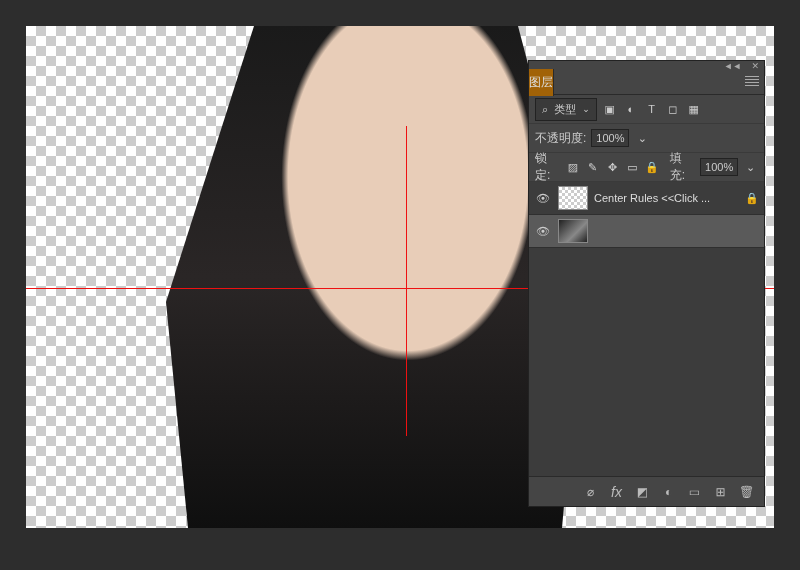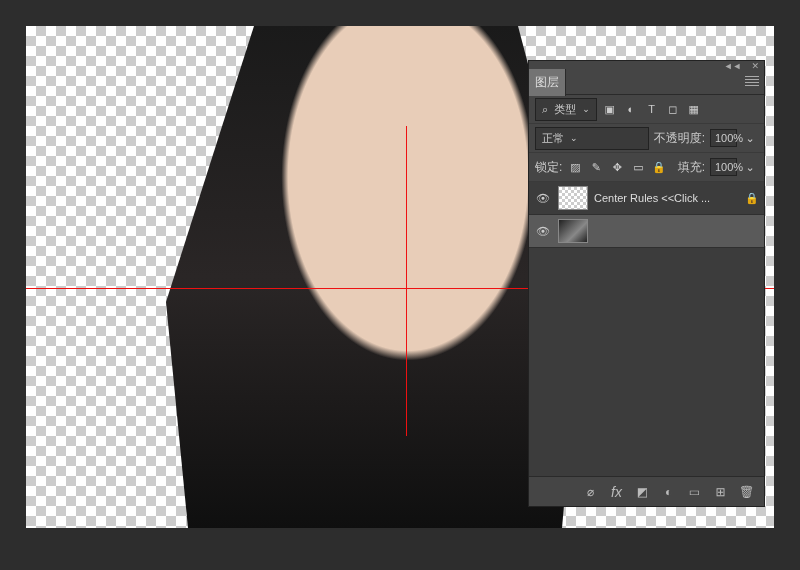--- a/index.html
+++ b/index.html
@@ -54,22 +54,22 @@
     .topbar-icon {
       font-size: 9px; color: #aaa; cursor: pointer;
     }
     .panel-tabs {
       height: 24px;
       display: flex; align-items: center;
       border-bottom: 1px solid #2a2a2a;
       position: relative;
     }
     .tab {
-      padding: 5px 6px;
-      background: #737373;
+      padding: 5px 0;
+      background: #a16207;
       font-size: 12px; color: #ddd;
       border-right: 1px solid #2a2a2a;
     }
     .tab-menu {
       position: absolute; right: 5px; top: 5px;
       width: 14px; height: 10px;
       display: flex; flex-direction: column;
       justify-content: space-between;
       cursor: pointer;
     }
@@ -95,21 +95,21 @@
     .row-icon {
       width: 16px; height: 16px;
       display: flex; align-items: center; justify-content: center;
       color: #ccc;
       cursor: pointer;
     }
     .row-label { font-size: 12px; color: #ccc; }
     .value-input {
       background: #3a3a3a; border: 1px solid #222;
       padding: 2px 4px; font-size: 11px; color: #ccc;
-      width: 27px; text-align: right;
+      width: 38px; text-align: right;
     }
     .layer-list {
       flex: 1; background: #3c3c3c;
       overflow: auto;
     }
     .layer-item {
       height: 33px;
       display: flex; align-items: center;
       border-bottom: 1px solid #2f2f2f;
       padding: 0 5px; gap: 6px;
@@ -176,23 +176,20 @@
       <span>类型</span>
     </div>
     <span class="row-icon">▣</span>
     <span class="row-icon">◐</span>
     <span class="row-icon">T</span>
     <span class="row-icon">◻</span>
     <span class="row-icon">▦</span>
   </div>
 
   <div class="panel-row">
-    <div class="dropdown" style="flex:1">
-      <span>正常</span>
-    </div>
     <span class="row-label">不透明度:</span>
     <span class="value-input">100%</span>
     <span class="row-icon">⌄</span>
   </div>
 
   <div class="panel-row">
     <span class="row-label">锁定:</span>
     <span class="row-icon">▨</span>
     <span class="row-icon">✎</span>
     <span class="row-icon">✥</span>

